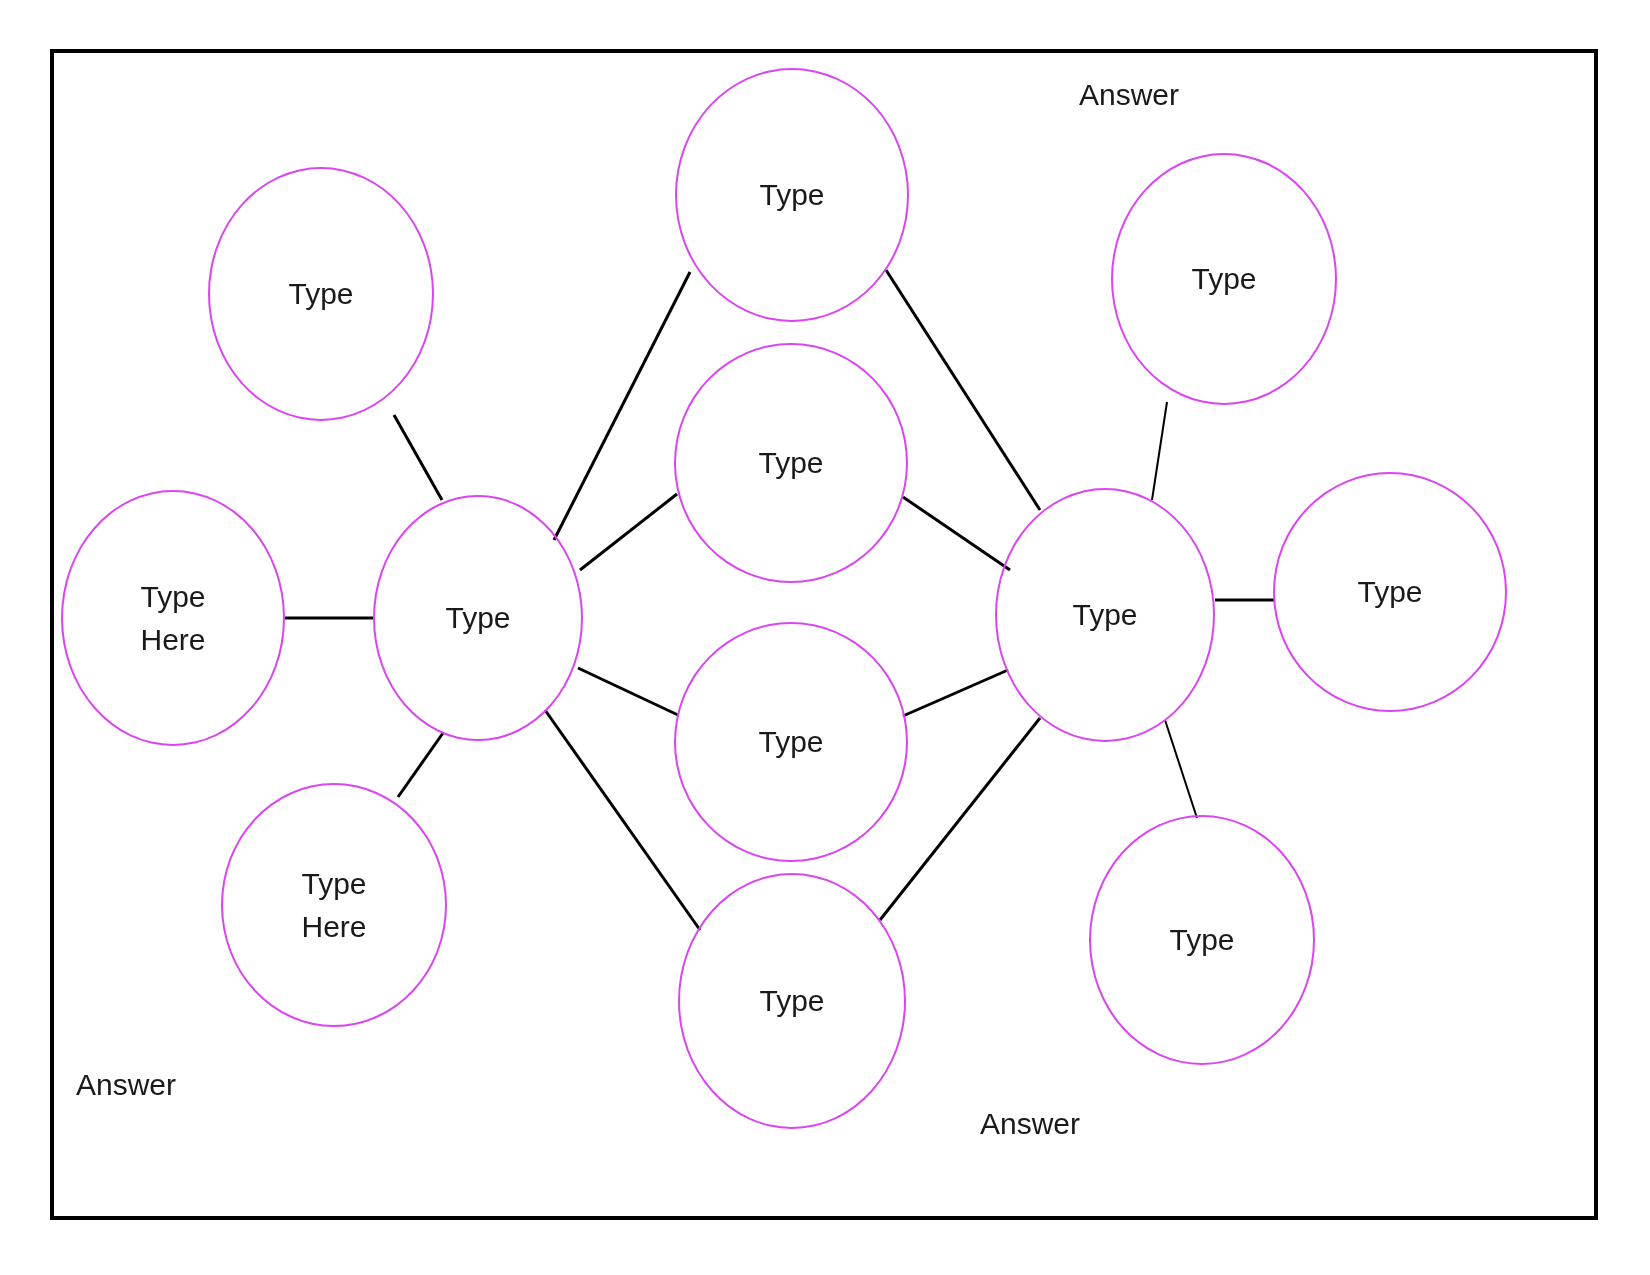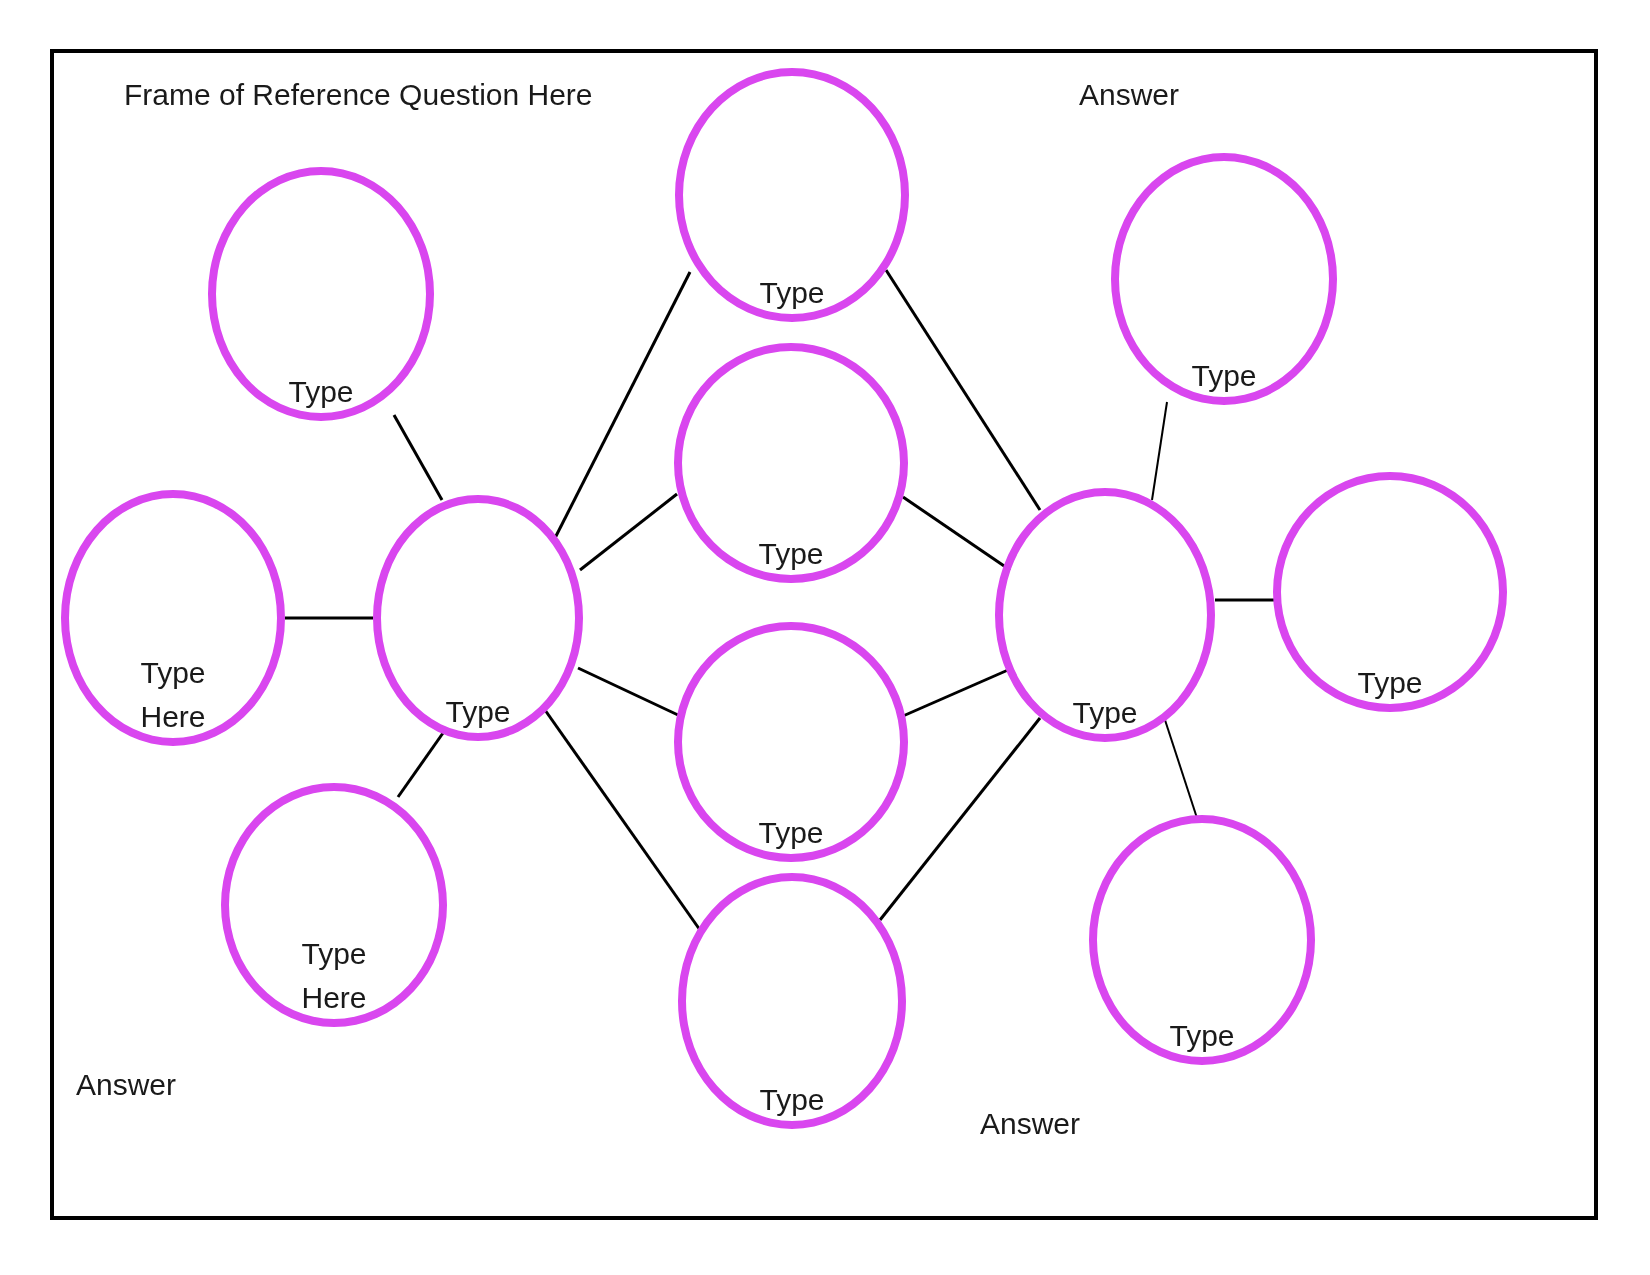--- a/index.html
+++ b/index.html
@@ -36,26 +36,26 @@
   }
   #node-layer {
     position: absolute;
     left: 0;
     top: 0;
     width: 1650px;
     height: 1275px;
   }
   .node {
     position: absolute;
-    border: 8px solid #d946ef;
+    border: 2px solid #d946ef;
     border-radius: 50%;
     background: transparent;
     box-sizing: border-box;
     display: flex;
-    align-items: flex-end;
+    align-items: center;
     justify-content: center;
     text-align: center;
   }
   .node-label {
     font-family: "Liberation Sans", sans-serif;
     font-size: 30px;
     color: #1a1a1a;
     line-height: 1.45;
     white-space: pre-line;
     pointer-events: none;
@@ -126,21 +126,20 @@
         <span class="node-label">Type</span>
       </div>
       <div class="node" style="left: 1273px; top: 472px; width: 234px; height: 240px;">
         <span class="node-label">Type</span>
       </div>
       <div class="node" style="left: 1089px; top: 815px; width: 226px; height: 250px;">
         <span class="node-label">Type</span>
       </div>
     </div>
 
-  <div class="caption" style="left:124px; top:78px;">Frame of Reference Question Here</div>
 
   <div class="caption" style="left:1079px; top:78px;">Answer</div>
 
   <div class="caption" style="left:76px; top:1068px;">Answer</div>
 
   <div class="caption" style="left:980px; top:1107px;">Answer</div>
 
 </div>
 
 </body></html>

